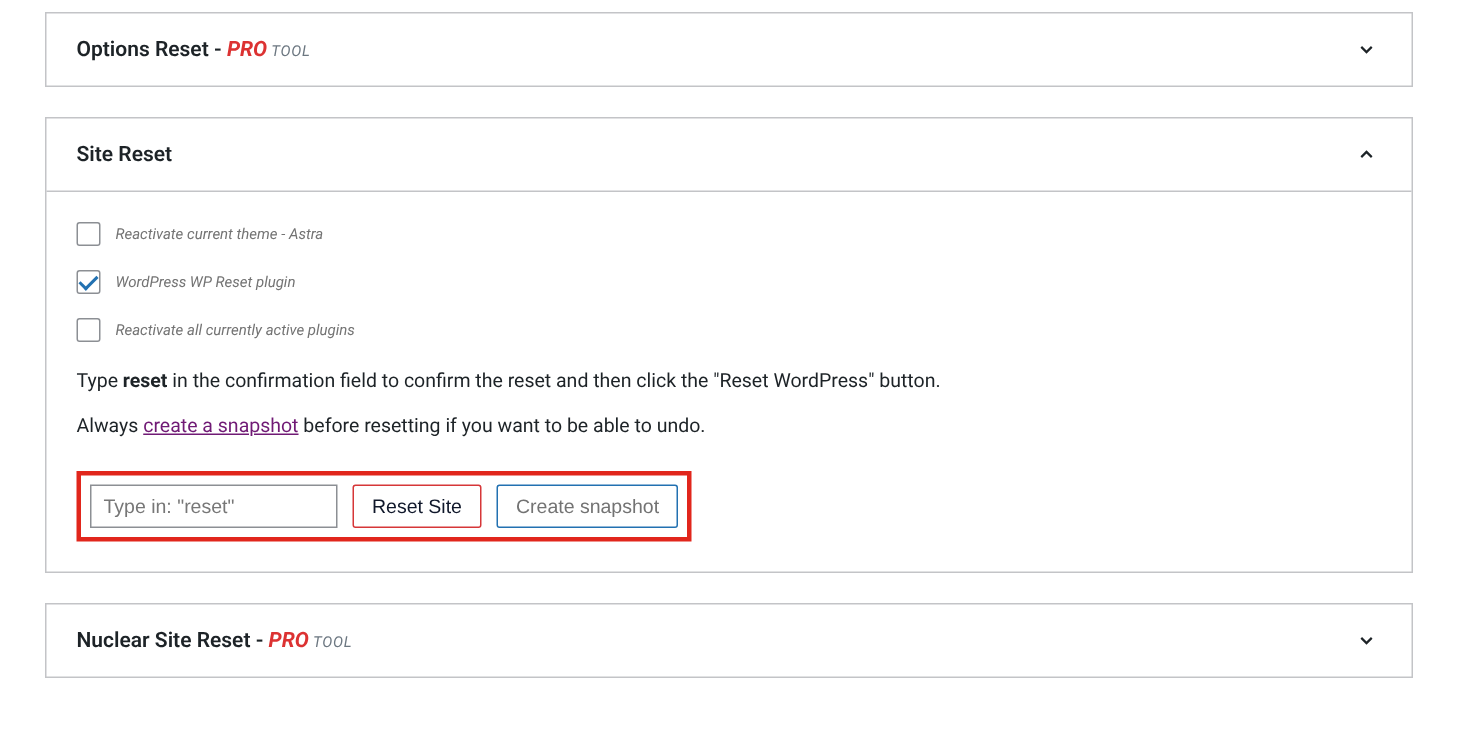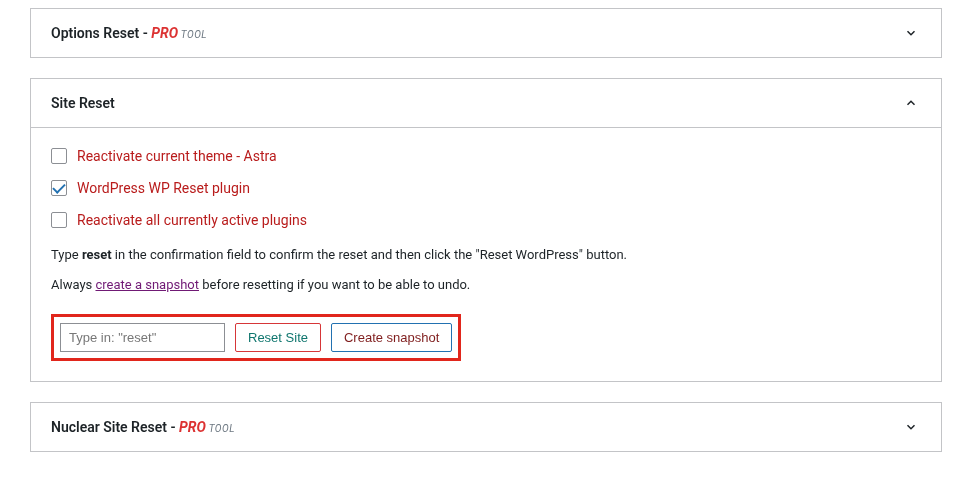--- a/index.html
+++ b/index.html
@@ -72,21 +72,21 @@
       flex-shrink: 0;
     }
     .checkbox.checked::after {
       content: '';
       width: 10px;
       height: 5px;
       border-left: 2px solid #2271b1;
       border-bottom: 2px solid #2271b1;
       transform: rotate(-45deg) translate(1px, -1px);
     }
-    .checkbox-label { color: #b91c1c; font-size: 14px; }
+    .checkbox-label { color: #737373; font-size: 10px; font-style: italic; }
     .desc { margin-top: 8px; line-height: 1.7; color: #1d2327; }
     .desc strong { font-weight: 700; }
     .desc a { color: #701a75; text-decoration: underline; }
     .action-row {
       display: flex;
       align-items: center;
       gap: 10px;
       margin-top: 18px;
       border: 3px solid #e1261c;
       padding: 6px;
@@ -102,22 +102,22 @@
     }
     .reset-input::placeholder { color: #777; }
     .btn {
       border: 1px solid;
       padding: 6px 12px;
       font-size: 13px;
       background: #fff;
       cursor: pointer;
       border-radius: 2px;
     }
-    .btn-danger { color: #0f766e; border-color: #d63638; }
-    .btn-primary { color: #7f1d1d; border-color: #2271b1; }
+    .btn-danger { color: #0f172a; border-color: #d63638; }
+    .btn-primary { color: #737373; border-color: #2271b1; }
   </style>
 </head>
 <body>
 
 <div class="panel">
   <div class="panel-header">
     <div class="panel-title">
       <span>Options Reset - </span><span class="pro-badge">PRO</span><span class="tool-text"> TOOL</span>
     </div>
     <div class="chevron">

